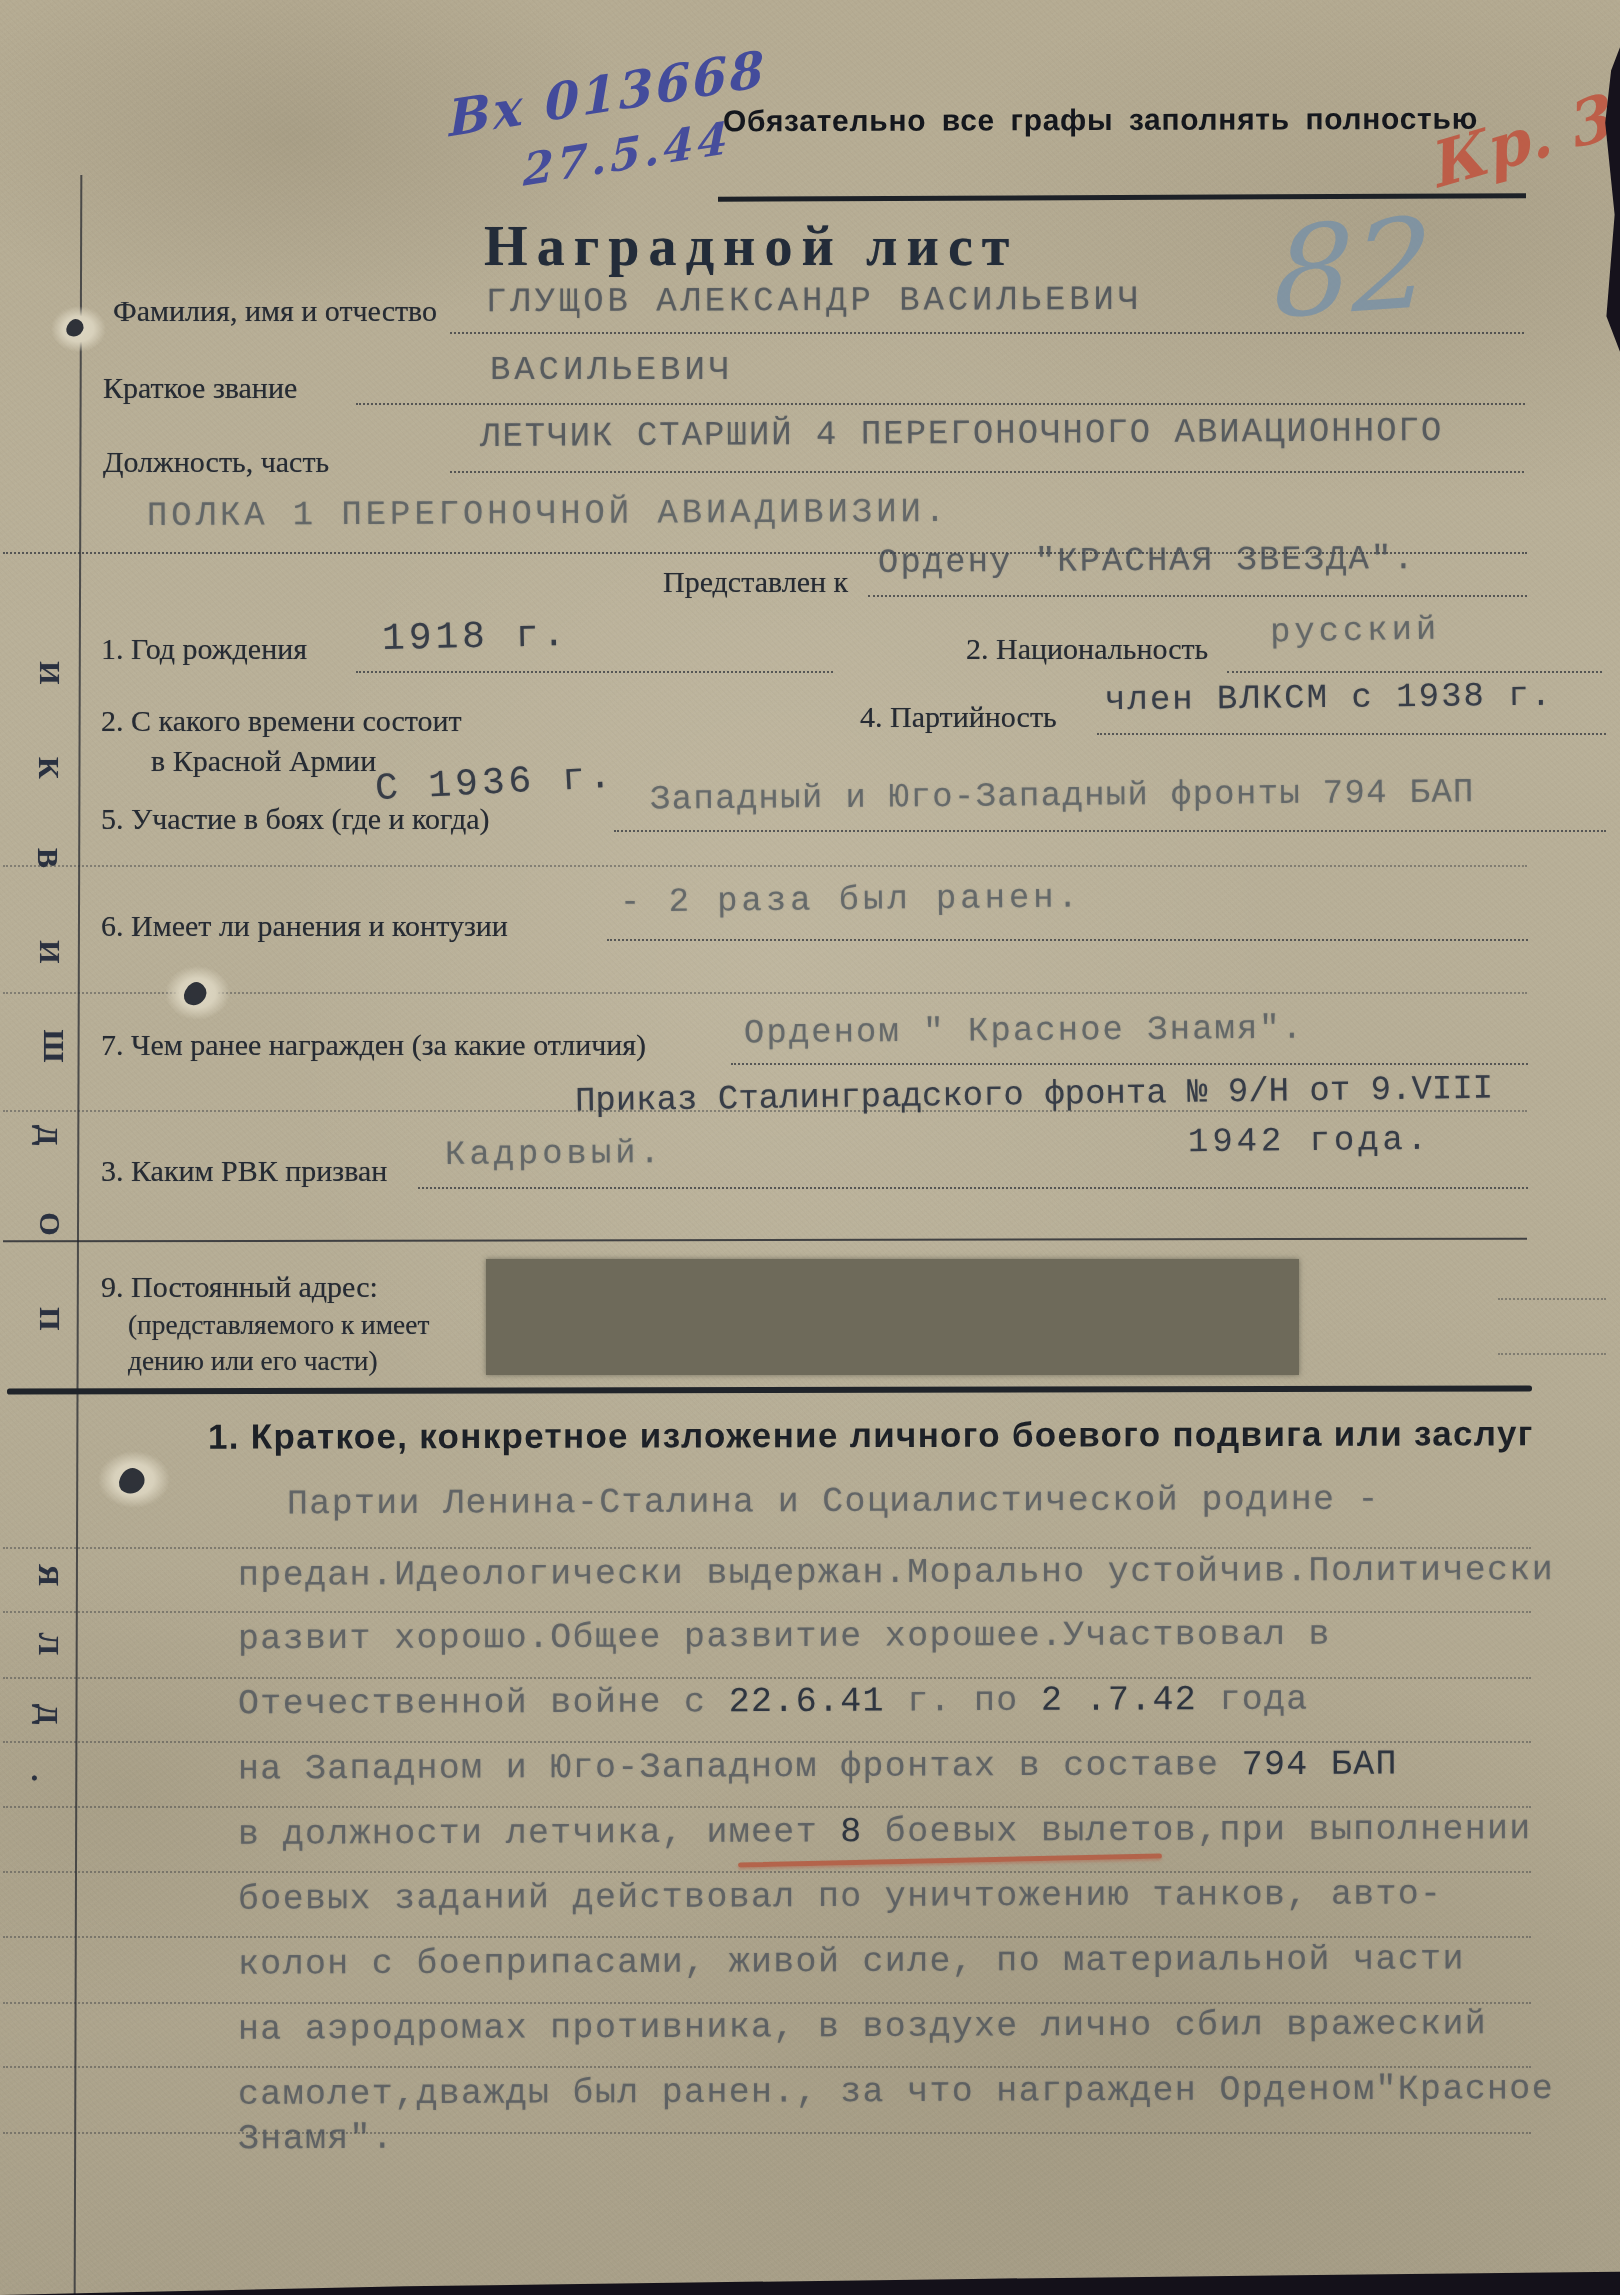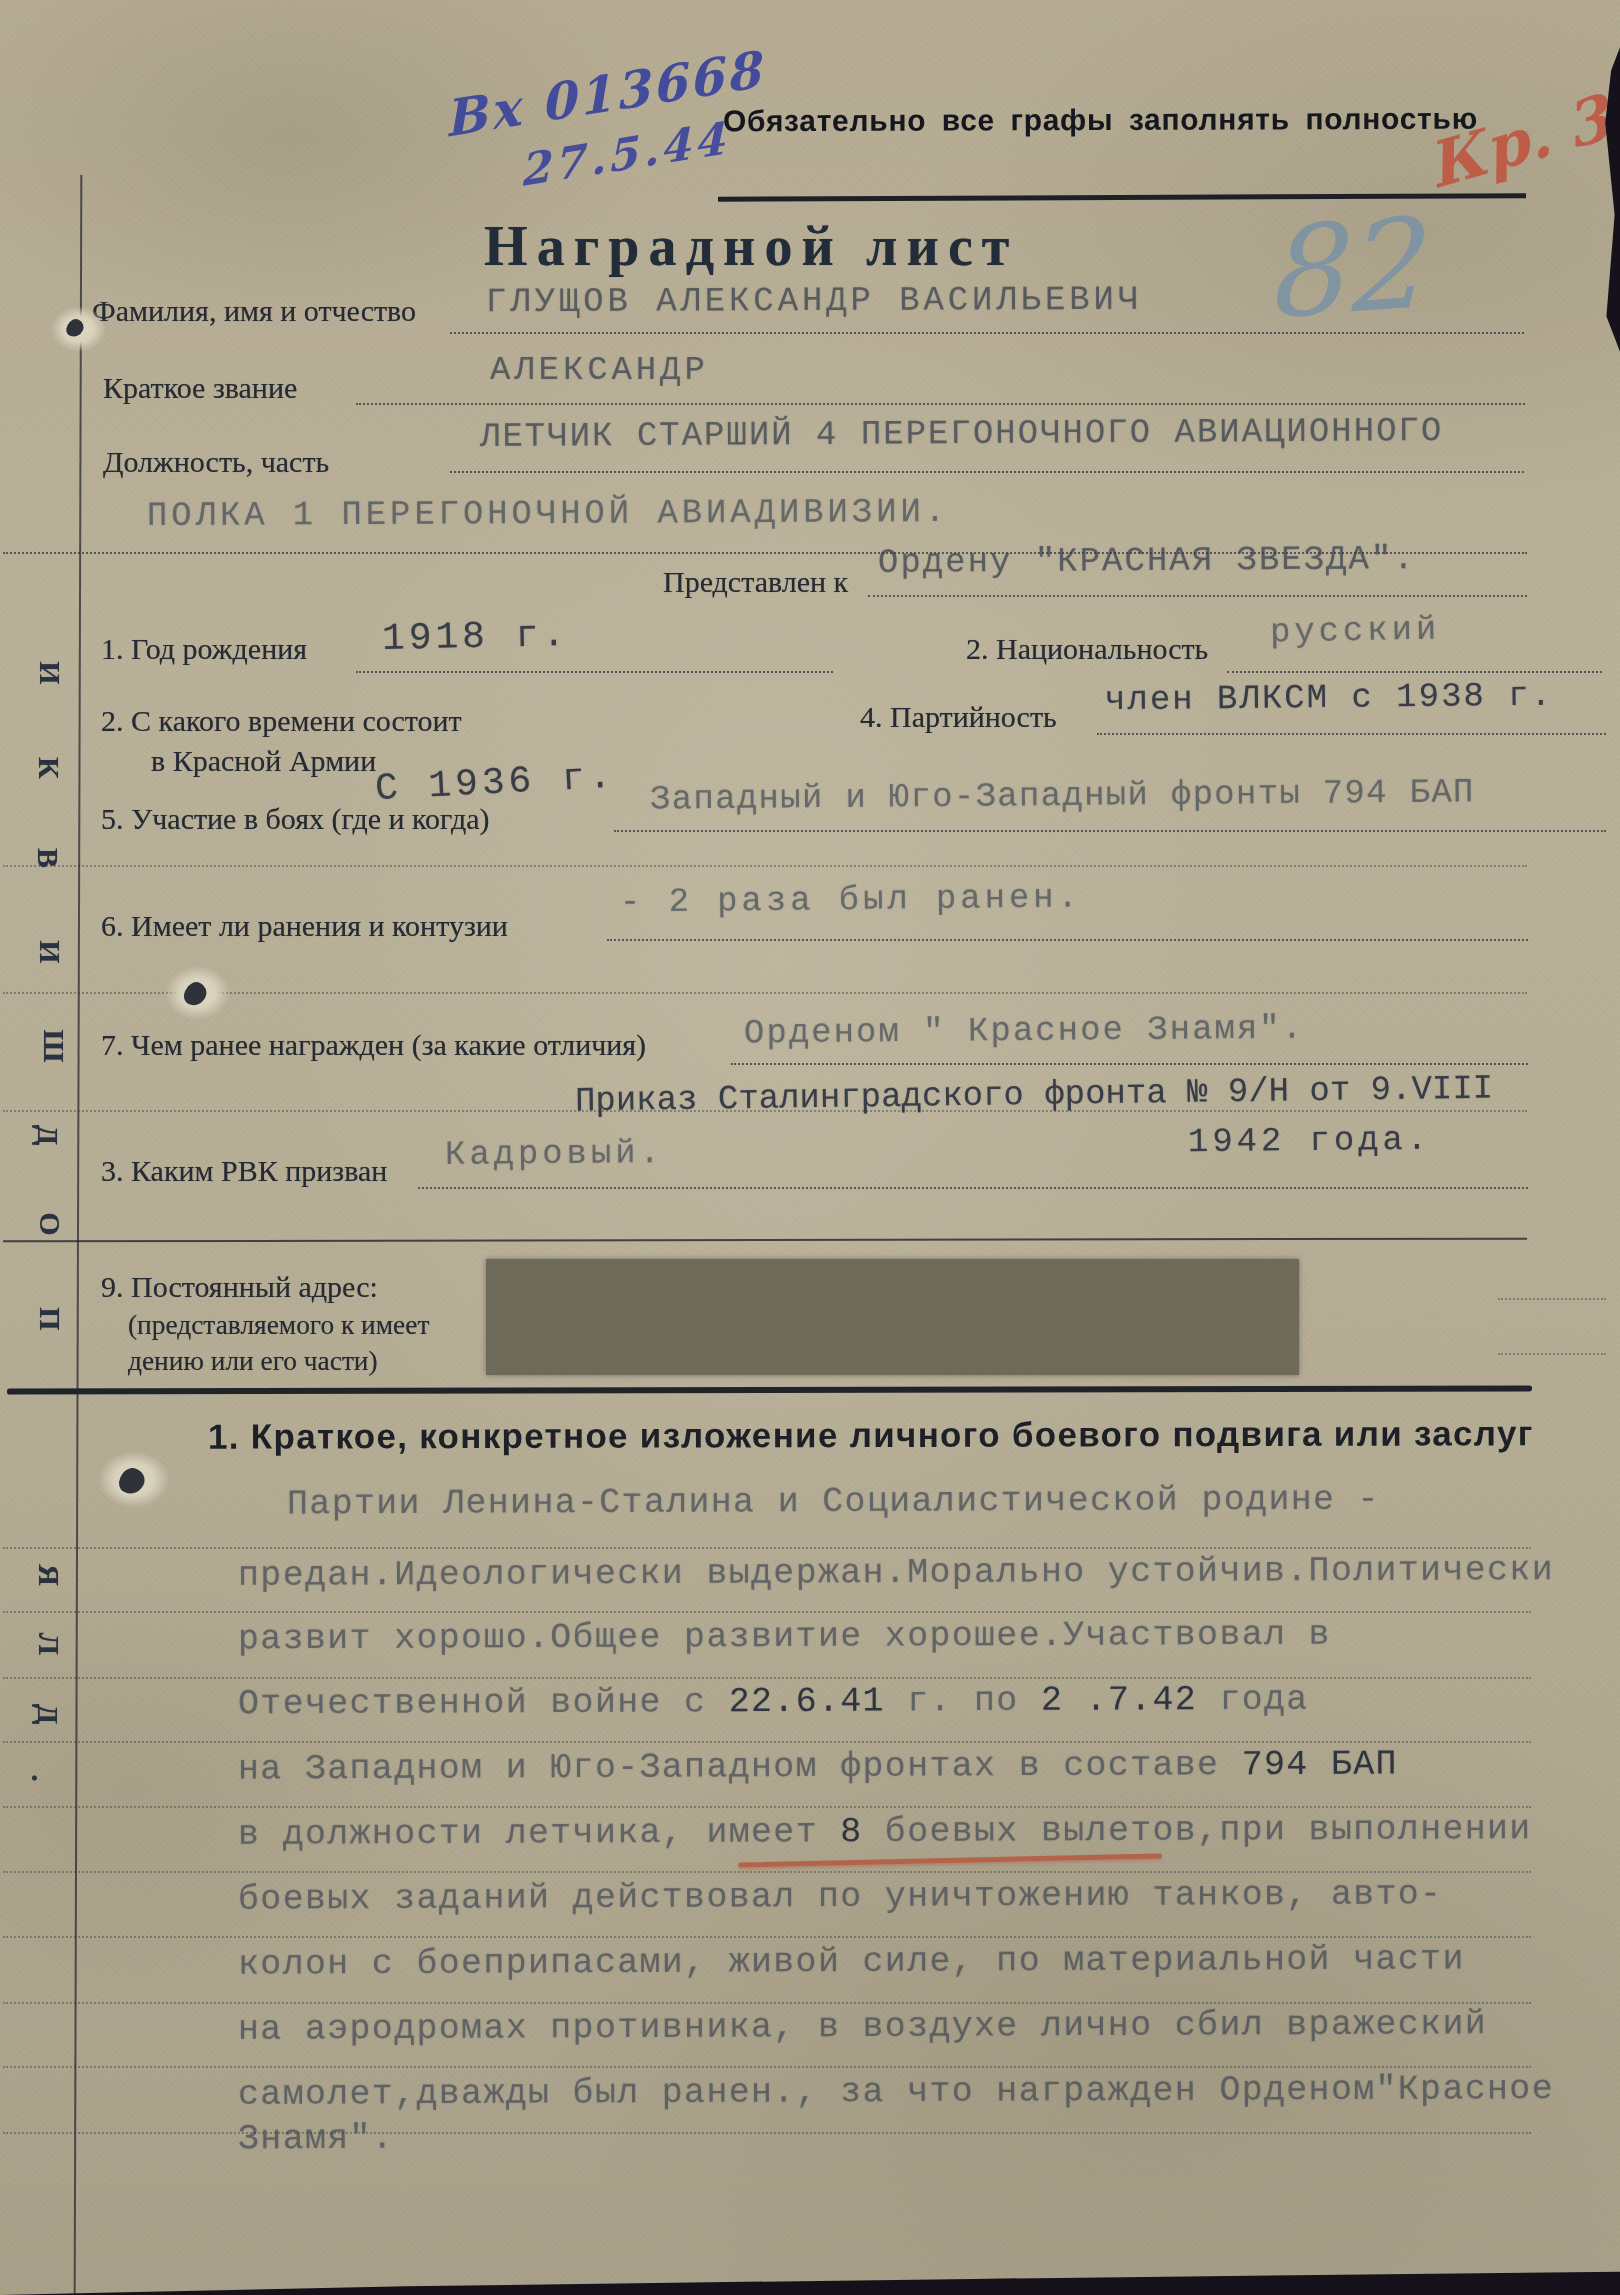--- a/index.html
+++ b/index.html
@@ -78,24 +78,24 @@
 <div class="abs sans-b" style="left:723px;top:103px;font-size:30px;color:#14171d;letter-spacing:0.7px;word-spacing:6.5px;transform:rotate(-.2deg);">Обязательно все графы заполнять полностью</div>
 <div class="solid-rule" style="left:718px;top:195px;width:808px;height:4.6px;background:#1d2127;transform:rotate(-.25deg);"></div>
 
 <div class="abs hand" style="left:1430px;top:98px;font-size:62px;font-weight:700;color:rgba(192,81,60,.85);transform:rotate(-16deg) skewX(-6deg);">Кр. 36</div>
 
 <div class="abs hand" style="left:1274px;top:196px;font-size:124px;color:rgba(116,143,168,.78);transform:rotate(-4deg) skewX(-6deg);">82</div>
 
 <div class="abs title" style="left:484px;top:214px;">Наградной лист</div>
 
 <div class="abs tw tw-med" style="left:486px;top:282px;transform:rotate(-.2deg);">ГЛУЩОВ АЛЕКСАНДР ВАСИЛЬЕВИЧ</div>
-<div class="abs lbl" style="left:92px;top:294px;">Фамилия, имя и отчество</div>
+<div class="abs lbl" style="left:113px;top:294px;">Фамилия, имя и отчество</div>
 <div class="dotted" style="left:450px;top:332px;width:1074px;"></div>
 
-<div class="abs tw tw-med" style="left:490px;top:351px;">АЛЕКСАНДР</div>
+<div class="abs tw tw-med" style="left:490px;top:351px;">ВАСИЛЬЕВИЧ</div>
 <div class="abs lbl" style="left:103px;top:371px;">Краткое звание</div>
 <div class="dotted" style="left:356px;top:403px;width:1169px;"></div>
 
 <div class="abs tw tw-med" style="left:480px;top:415px;letter-spacing:2px;transform:rotate(-.35deg);">ЛЕТЧИК СТАРШИЙ 4 ПЕРЕГОНОЧНОГО АВИАЦИОННОГО</div>
 <div class="abs lbl" style="left:103px;top:445px;">Должность, часть</div>
 <div class="dotted" style="left:450px;top:471px;width:1074px;"></div>
 <div class="abs tw tw-faint" style="left:147px;top:495px;transform:rotate(-.3deg);">ПОЛКА 1 ПЕРЕГОНОЧНОЙ АВИАДИВИЗИИ.</div>
 <div class="dotted" style="left:3.3px;top:552px;width:1524px;"></div>
 
 <div class="abs tw tw-med" style="left:878px;top:542px;letter-spacing:2px;transform:rotate(-.4deg);">Ордену "КРАСНАЯ ЗВЕЗДА".</div>

